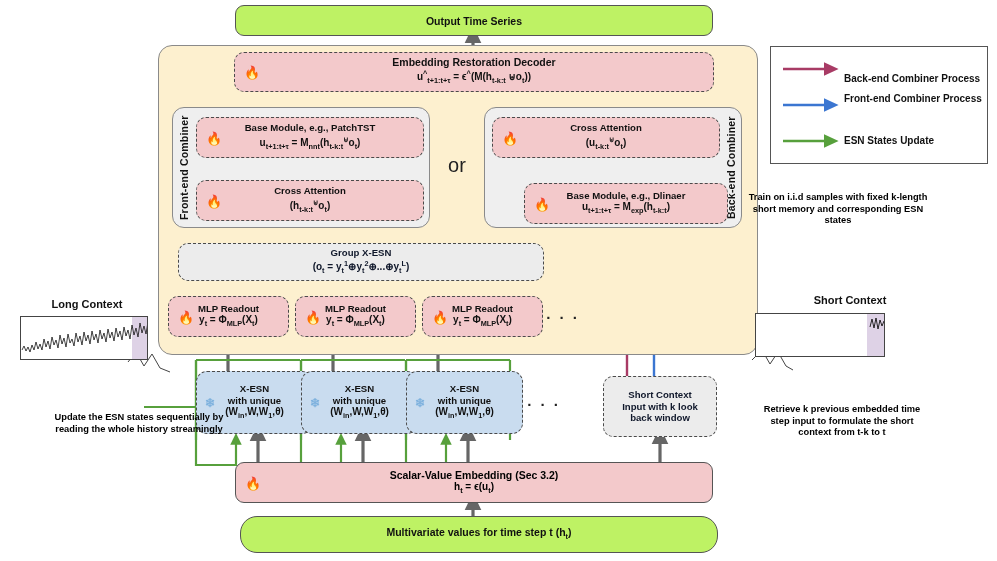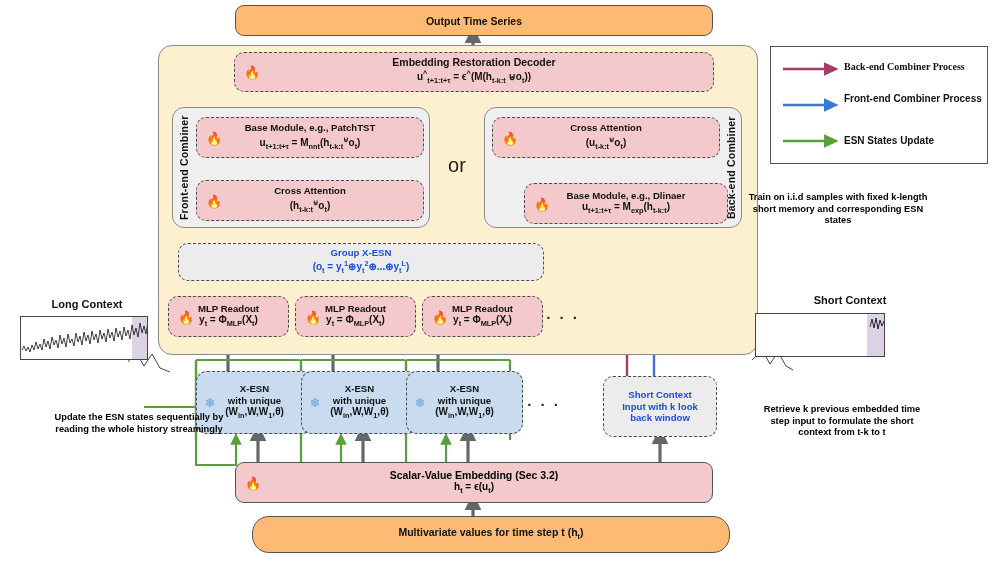--- a/index.html
+++ b/index.html
@@ -16,39 +16,39 @@
   }
   .abs { position: absolute; }
   .ctr {
     display: flex; flex-direction: column;
     align-items: center; justify-content: center;
     text-align: center;
   }
 
   
   .gray-box {
-    background: #fdba74;
+    background: #bef264;
     border: 1.6px solid #555;
     border-radius: 9px;
     font-weight: bold;
     color: #111;
   }
   .pink-box {
     background: #f3c9cb;
     border: 1.8px dashed #4a4a4a;
     border-radius: 10px;
     font-weight: bold;
     color: #111;
   }
   .gray-dash {
     background: #ececec;
     border: 1.8px dashed #4a4a4a;
     border-radius: 10px;
     font-weight: bold;
-    color: #1d4ed8;
+    color: #0f172a;
   }
   .blue-box {
     background: #c9dcef;
     border: 1.8px dashed #4a4a4a;
     border-radius: 11px;
     font-weight: bold;
     color: #111;
   }
   .combiner-shell {
     background: #efefef;
@@ -284,21 +284,21 @@
     <span class="small-title">Input with k look</span>
     <span class="small-title">back window</span>
   </div>
 
   <div class="abs ctr" style="left:235px; top:462px; width:478px; height:41px; background:#f3c9cb; border:1.6px solid #555; border-radius:9px;">
     <span class="flame">🔥</span>
     <span class="title">Scalar-Value Embedding (Sec 3.2)</span>
     <span class="formula">h<sub>t</sub> = ϵ(u<sub>t</sub>)</span>
   </div>
 
-  <div class="abs gray-box ctr" style="left:252px; top:516px; width:478px; height:37px;border-radius:17px;">
+  <div class="abs gray-box ctr" style="left:240px; top:516px; width:478px; height:37px;border-radius:17px;">
     <span class="title">Multivariate values for time step t (h<sub>t</sub>)</span>
   </div>
 
   <div class="abs ctr" style="left:22px; top:297px; width:130px; height:14px;">
     <span class="ctx-label">Long Context</span>
   </div>
   <div class="abs ctx-panel" style="left:20px; top:316px; width:128px; height:44px; overflow:hidden;">
     <div class="ctx-high" style="right:0; width:15px;"></div>
     <svg width="128" height="44" viewBox="0 0 128 44" style="position:absolute;left:0;top:0;">
       <polyline fill="none" stroke="#111" stroke-width="0.8" points="1,33 3,29 5,34 7,30 9,35 11,28 13,33 15,25 17,32 19,27 21,33 23,22 25,30 27,24 29,32 31,20 33,28 35,23 37,31 39,18 41,27 43,21 45,30 47,17 49,26 51,22 53,29 55,16 57,25 59,19 61,28 63,15 65,24 67,18 69,27 71,14 73,23 75,17 77,26 79,13 81,22 83,16 85,25 87,12 89,21 91,15 93,24 95,11 97,20 99,14 101,23 103,10 105,19 107,13 109,22 111,8 113,18 115,11 117,20 119,6 121,16 123,9 125,17 127,5"></polyline>
@@ -329,21 +329,21 @@
           <path d="M0,0.6 L6.2,3.5 L0,6.4 Z" fill="#3b76d1"></path>
         </marker>
         <marker id="lm2" markerWidth="7" markerHeight="7" refX="2.2" refY="3.5" orient="auto">
           <path d="M0,0.6 L6.2,3.5 L0,6.4 Z" fill="#57a03c"></path>
         </marker>
       </defs>
       <line x1="12" y1="22" x2="58" y2="22" stroke="#a83b65" stroke-width="2.4" marker-end="url(#lm0)"></line>
       <line x1="12" y1="58" x2="58" y2="58" stroke="#3b76d1" stroke-width="2.4" marker-end="url(#lm1)"></line>
       <line x1="12" y1="94" x2="58" y2="94" stroke="#57a03c" stroke-width="2.4" marker-end="url(#lm2)"></line>
     </svg>
-    <div class="abs" style="left:73px; top:13px; width:138px; font-size:10px; font-weight:bold; line-height:13px; color:#111;font-family:Liberation Serif, serif;">
+    <div class="abs" style="left:73px; top:25px; width:138px; font-size:10px; font-weight:bold; line-height:13px; color:#111;">
       <span>Back-end Combiner Process</span>
     </div>
     <div class="abs" style="left:73px; top:45px; width:142px; font-size:10px; font-weight:bold; line-height:13px; color:#111;">
       <span>Front-end Combiner Process</span>
     </div>
     <div class="abs" style="left:73px; top:87px; width:138px; font-size:10px; font-weight:bold; line-height:13px; color:#111;">
       <span>ESN States Update</span>
     </div>
   </div>
 

